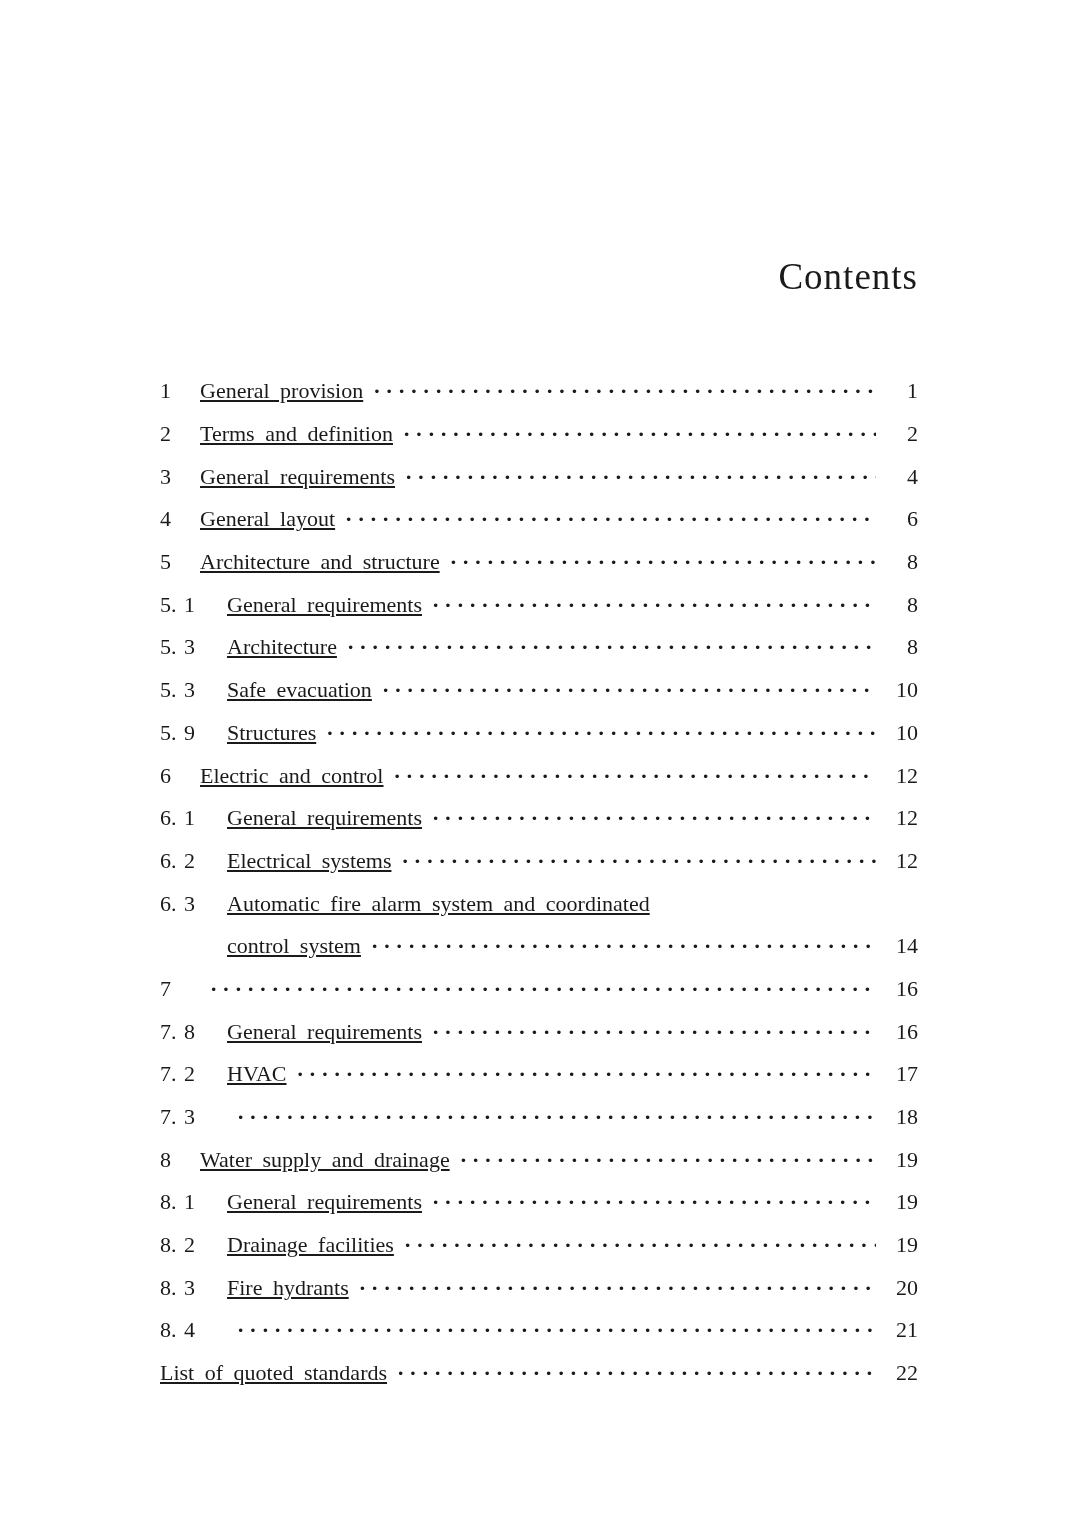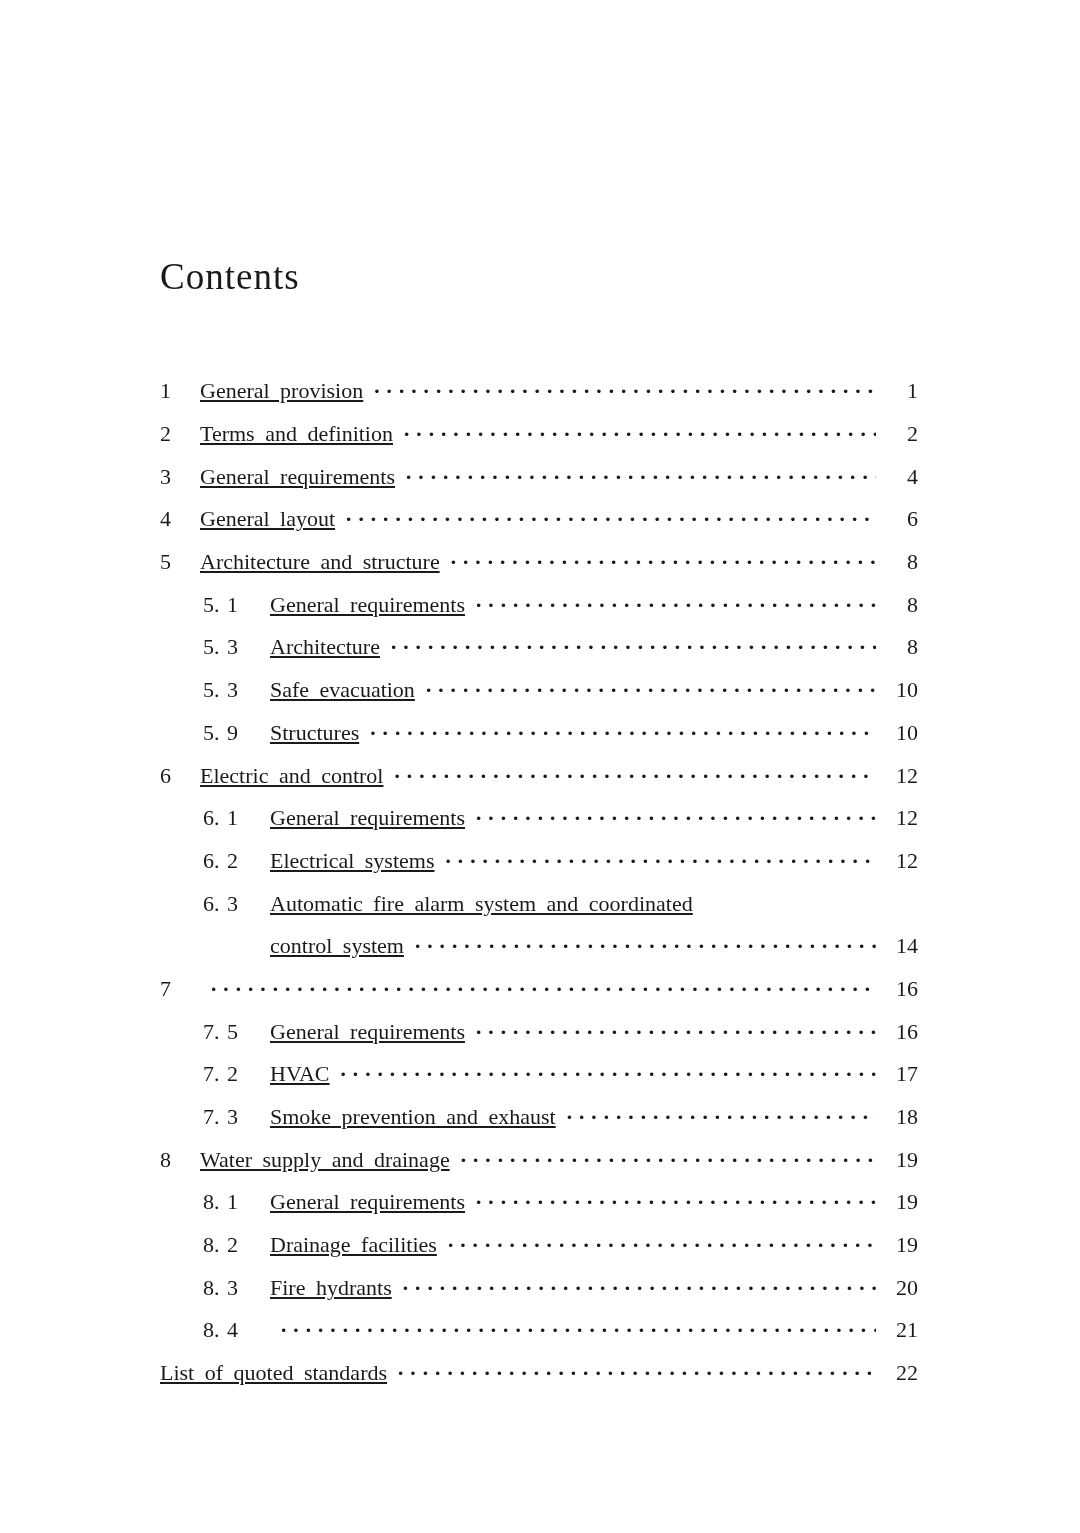--- a/index.html
+++ b/index.html
@@ -14,42 +14,42 @@
     margin: 0 auto;
     background: #ffffff;
     box-sizing: border-box;
     padding: 0 162px 0 160px;
     font-family: "Liberation Serif", "DejaVu Serif", serif;
     color: #1a1a1a;
     overflow: hidden;
   }
   .title {
     margin: 255px 0 0 0;
-    text-align: left;
+    text-align: right;
     font-size: 37px;
     font-weight: 400;
     line-height: 44px;
     letter-spacing: 1px;
   }
   .toc {
     margin-top: 71px;
   }
   .row {
     display: flex;
     align-items: center;
     height: 42.7px;
     font-size: 22px;
     white-space: nowrap;
   }
   .num {
     flex: 0 0 auto;
     word-spacing: 2px;
   }
   .lvl1 .num { width: 40px; }
-  .lvl2 .num { width: 67px; margin-left: 43px; }
+  .lvl2 .num { width: 67px; }
   .label {
     flex: 0 0 auto;
     word-spacing: 5px;
     text-decoration: underline;
   }
   .leader {
     flex: 1 1 auto;
     overflow: hidden;
     white-space: nowrap;
     letter-spacing: 5px;
@@ -154,34 +154,33 @@
     <span class="label">control system</span>
     <span class="leader">························································································································</span>
     <span class="pagenum">14</span>
   </div>
       <div class="row lvl1">
     <span class="num">7</span>
     <span class="leader">························································································································</span>
     <span class="pagenum">16</span>
   </div>
       <div class="row lvl2">
-    <span class="num">7. 5</span>
+    <span class="num">7. 8</span>
     <span class="label">General requirements</span>
     <span class="leader">························································································································</span>
     <span class="pagenum">16</span>
   </div>
       <div class="row lvl2">
     <span class="num">7. 2</span>
     <span class="label">HVAC</span>
     <span class="leader">························································································································</span>
     <span class="pagenum">17</span>
   </div>
       <div class="row lvl2">
     <span class="num">7. 3</span>
-    <span class="label">Smoke prevention and exhaust</span>
     <span class="leader">························································································································</span>
     <span class="pagenum">18</span>
   </div>
       <div class="row lvl1">
     <span class="num">8</span>
     <span class="label">Water supply and drainage</span>
     <span class="leader">························································································································</span>
     <span class="pagenum">19</span>
   </div>
       <div class="row lvl2">

